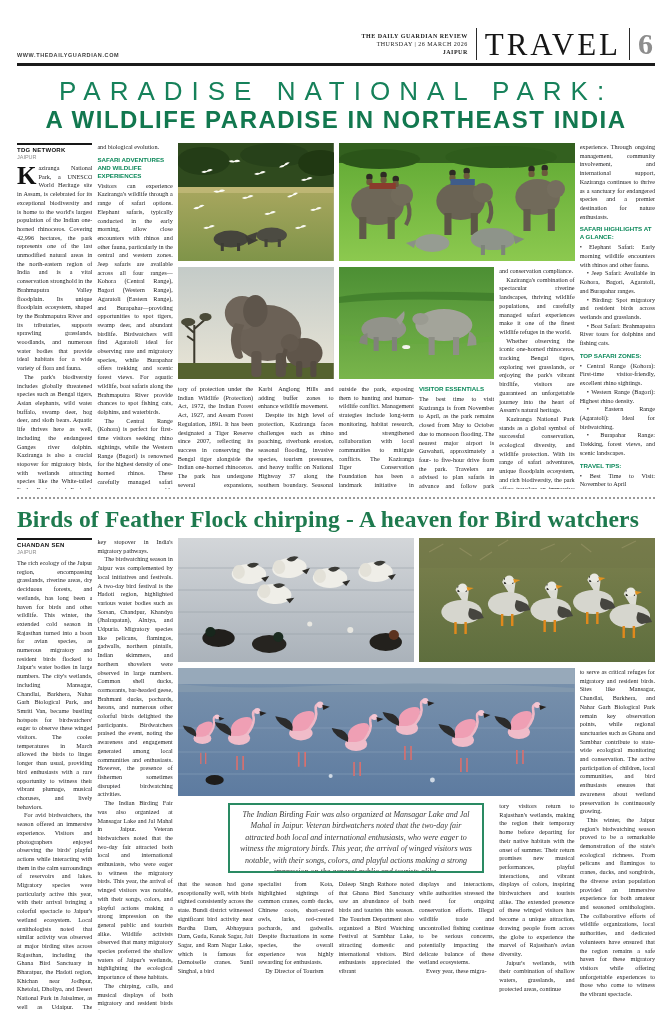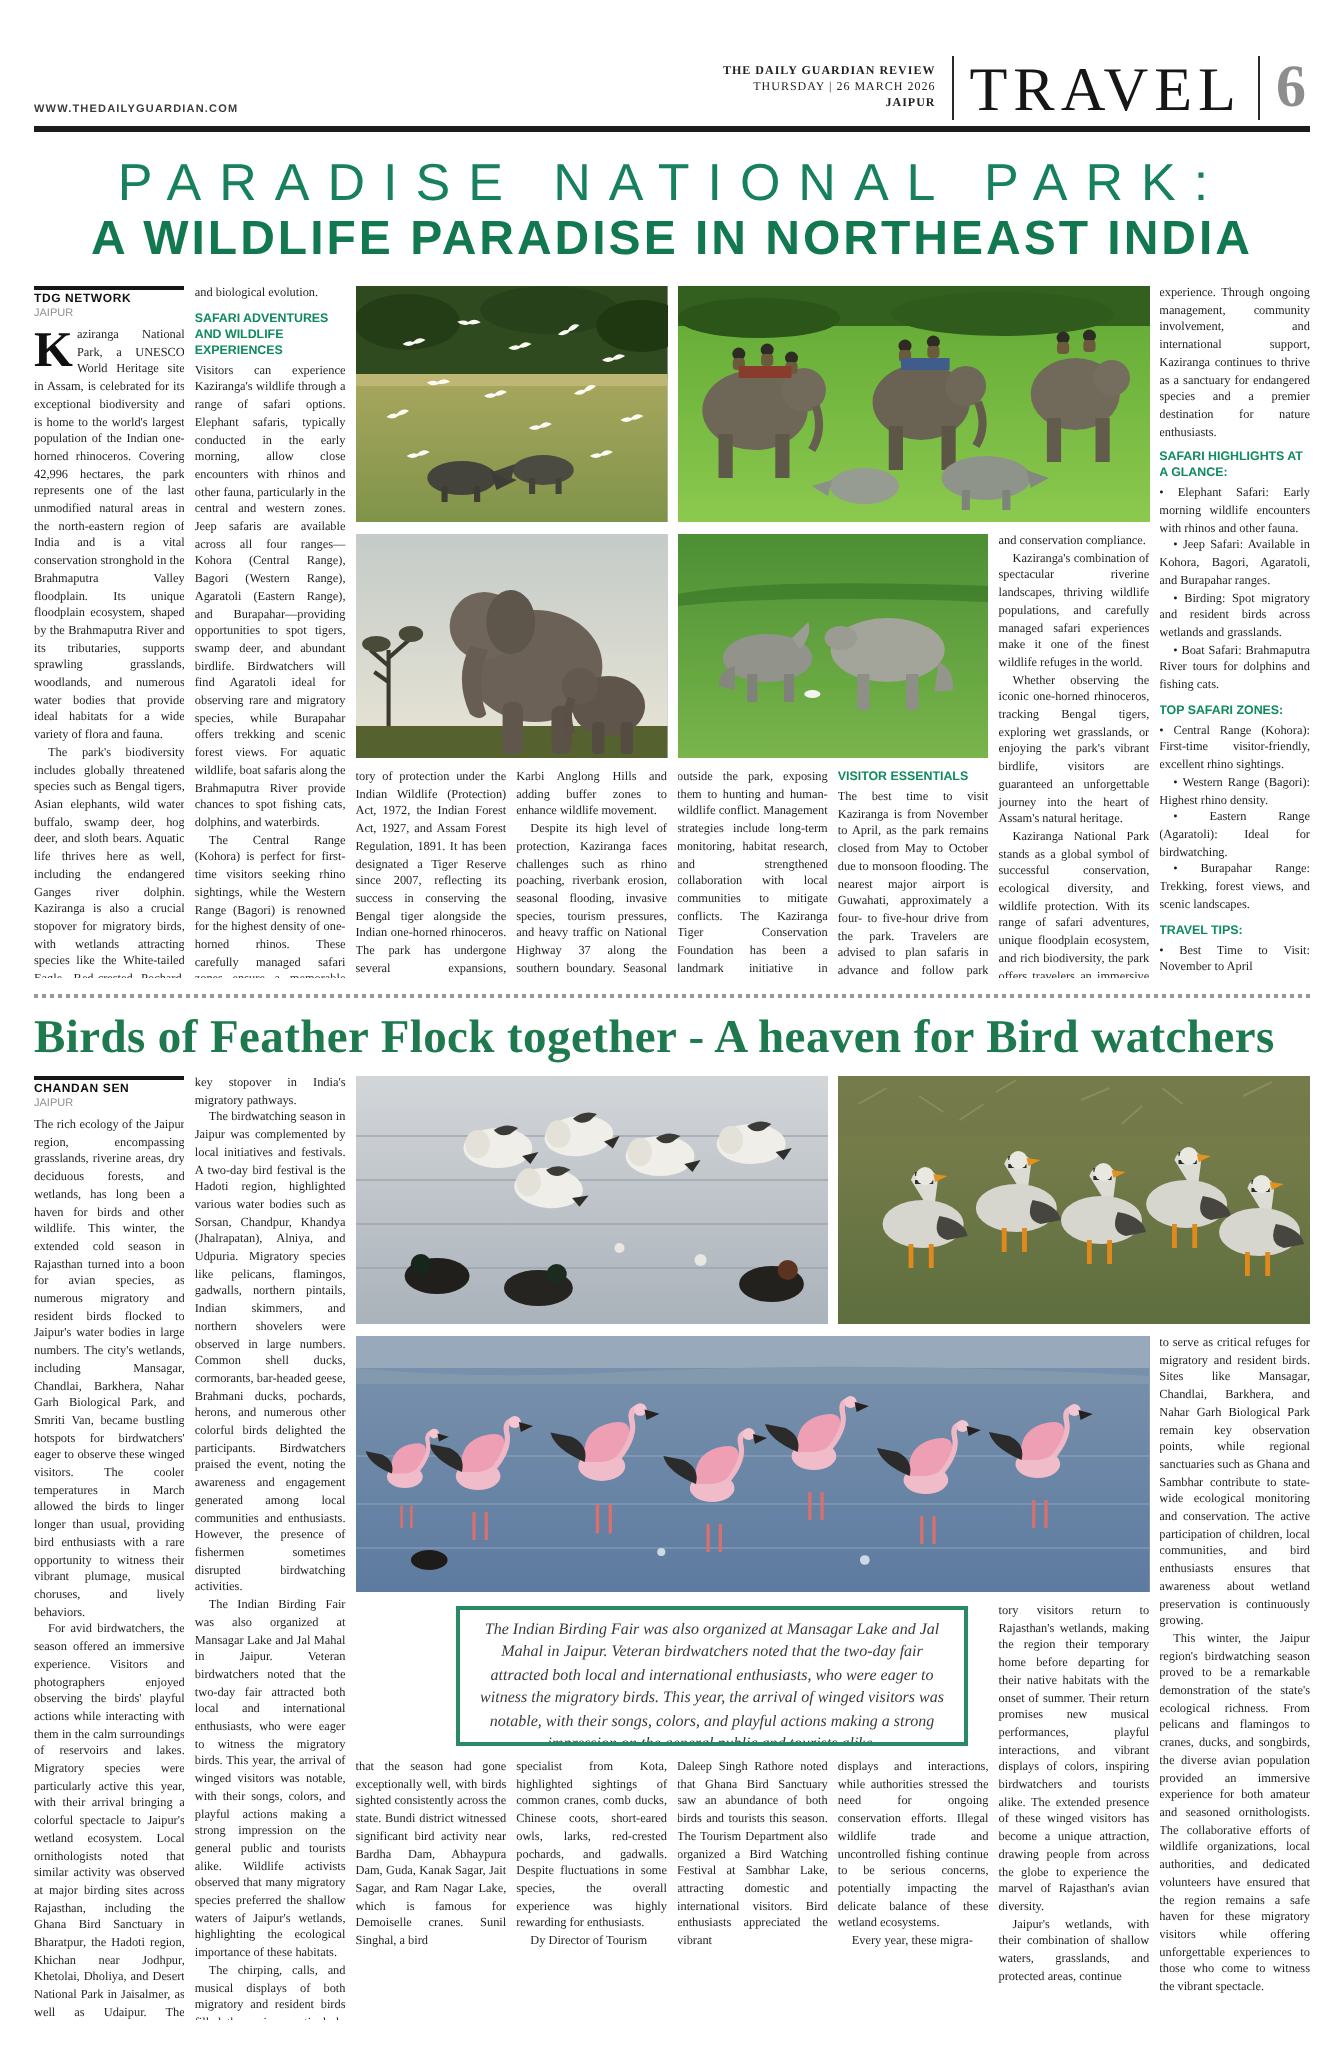--- a/index.html
+++ b/index.html
@@ -266,21 +266,21 @@
       <p class="p">outside the park, exposing them to hunting and human-wildlife conflict. Management strategies include long-term monitoring, habitat research, and strengthened collaboration with local communities to mitigate conflicts. The Kaziranga Tiger Conservation Foundation has been a landmark initiative in ensuring sustained financial support for park operations.</p>
     </div>
     <div class="col" style="grid-column:6;grid-row:3">
       <div class="sub" style="margin-top:0">VISITOR ESSENTIALS</div>
       <p class="p">The best time to visit Kaziranga is from November to April, as the park remains closed from May to October due to monsoon flooding. The nearest major airport is Guwahati, approximately a four- to five-hour drive from the park. Travelers are advised to plan safaris in advance and follow park regulations to ensure safety</p>
     </div>
   </div>
 
   <hr class="dotted">
   <div class="h2-wrap">
-    <span class="h2-t">Birds of Feather Flock together - A heaven for Bird watchers</span>
+    <span class="h2-t">Birds of Feather Flock chirping - A heaven for Bird watchers</span>
   </div>
 
   <div class="grid g2">
 
     <div class="col" style="grid-column:1;grid-row:1/5">
       <div class="byline">
         <div class="bn">CHANDAN SEN</div>
         <div class="loc">JAIPUR</div>
       </div>
       <p class="p">The rich ecology of the Jaipur region, encompassing grasslands, riverine areas, dry deciduous forests, and wetlands, has long been a haven for birds and other wildlife. This winter, the extended cold season in Rajasthan turned into a boon for avian species, as numerous migratory and resident birds flocked to Jaipur's water bodies in large numbers. The city's wetlands, including Mansagar, Chandlai, Barkhera, Nahar Garh Biological Park, and Smriti Van, became bustling hotspots for birdwatchers' eager to observe these winged visitors. The cooler temperatures in March allowed the birds to linger longer than usual, providing bird enthusiasts with a rare opportunity to witness their vibrant plumage, musical choruses, and lively behaviors.</p>

